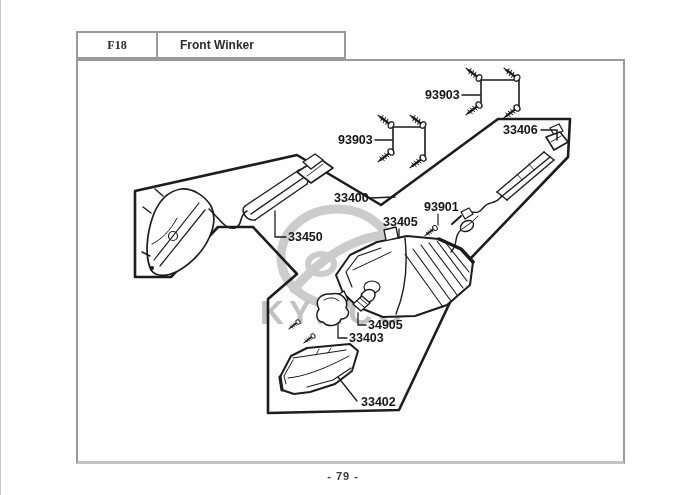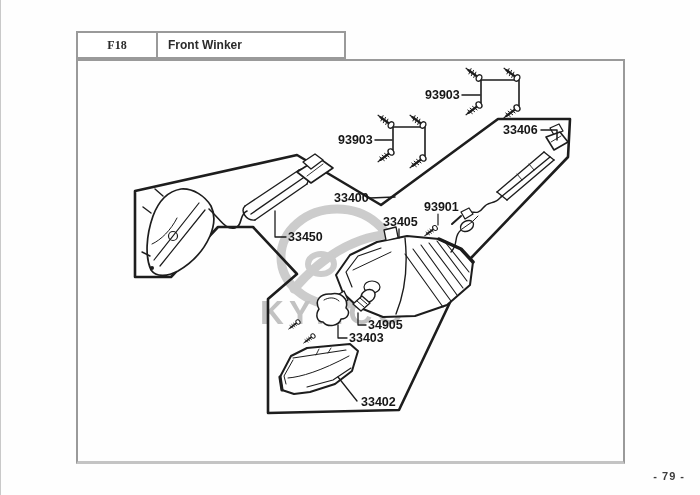--- a/index.html
+++ b/index.html
@@ -4,23 +4,23 @@
 <style>
   html,body{margin:0;padding:0;background:#ffffff;}
   #page{position:relative;width:700px;height:495px;background:#fefefe;overflow:hidden;
         font-family:"Liberation Sans", sans-serif;border-left:1px solid #c9c9c9;}
   #frame{position:absolute;left:75px;top:59px;width:549px;height:405px;
          border:2px solid #9a9a9a;border-bottom:3px solid #c4c4c4;box-sizing:border-box;background:transparent;}
   #header-box{position:absolute;left:75px;top:31px;width:270px;height:28px;
               border:2px solid #9a9a9a;box-sizing:border-box;display:flex;background:#fff;}
   #header-code{width:78px;border-right:2px solid #9a9a9a;display:flex;align-items:center;justify-content:center;
                font-size:12px;font-weight:bold;color:#2b2b2b;font-family:Liberation Serif, serif;}
-  #header-title{flex:1;display:flex;align-items:center;padding-left:10px;
+  #header-title{flex:1;display:flex;align-items:center;padding-left:22px;
                 font-size:12px;font-weight:bold;color:#2b2b2b;}
-  #pageno{position:absolute;left:0;top:470px;width:684px;text-align:right;
+  #pageno{position:absolute;left:0;top:470px;width:684px;text-align:center;
           font-size:11px;font-weight:bold;color:#3c3c3c;letter-spacing:1px;}
   svg text.lbl{font-family:"Liberation Sans", sans-serif;font-size:12.5px;font-weight:bold;fill:#161616;}
   svg text.wm{font-family:"Liberation Sans", sans-serif;font-size:33px;font-weight:bold;fill:#c2c2c2;letter-spacing:5px;}
 </style>
 </head>
 <body>
 
 <div id="page">
 
   <div id="header-box">

